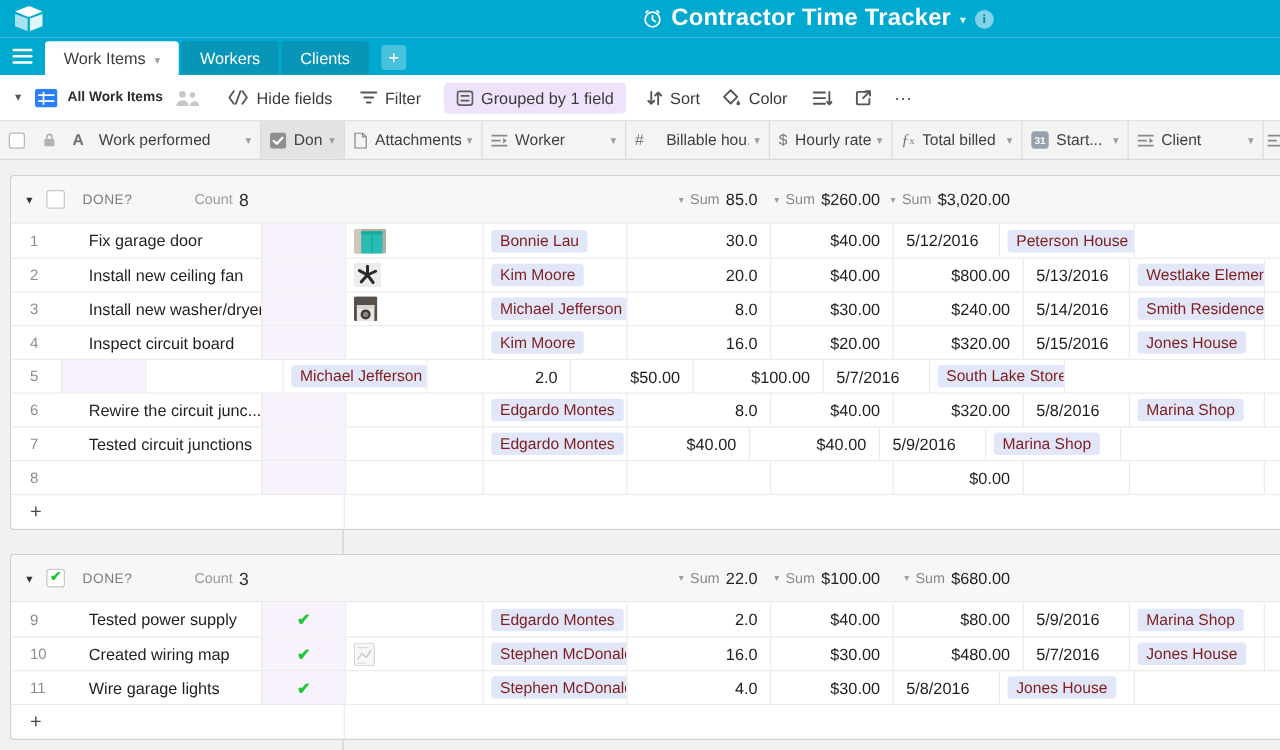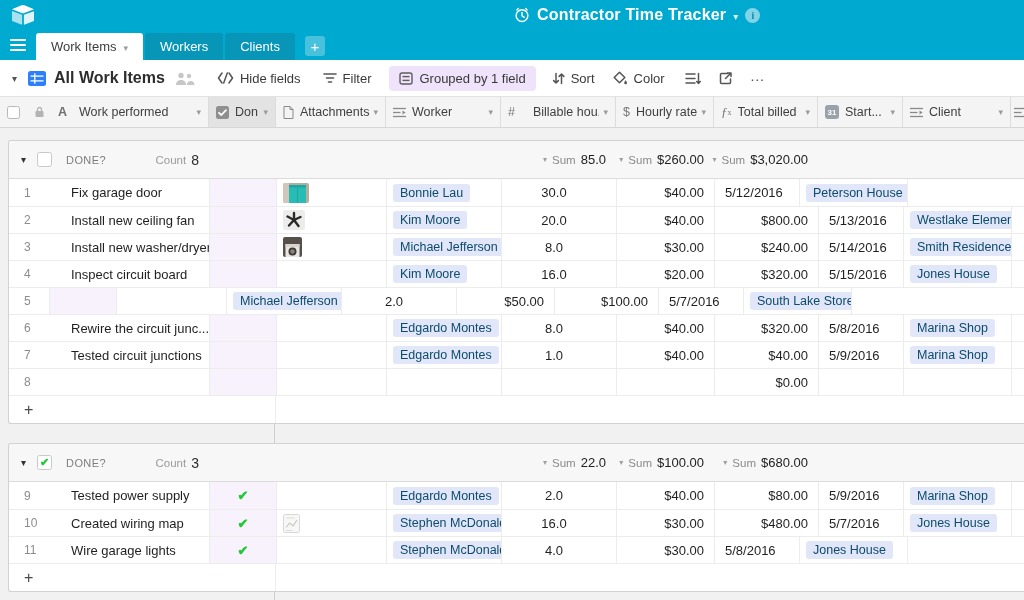--- a/index.html
+++ b/index.html
@@ -3,38 +3,38 @@
 <meta charset="utf-8">
 <style>
   *{box-sizing:border-box;margin:0;padding:0}
   html,body{width:1024px;height:600px;overflow:hidden}
   body{font-family:"Liberation Sans",sans-serif;background:#f1f1f1;position:relative}
 
   
   .titlebar{height:30px;background:#00a9cf;position:relative}
   .logo{position:absolute;left:10px;top:4px;width:26px;height:22px}
   .title-wrap{position:absolute;left:514px;top:0;height:30px;display:flex;align-items:center;gap:7px}
-  .app-title{color:#fff;font-size:16px;font-weight:bold;letter-spacing:.2px}
+  .app-title{color:#fff;font-size:19px;font-weight:bold;letter-spacing:.2px}
   .title-caret{color:rgba(255,255,255,.85);font-size:10px;margin-top:2px}
   .info-badge{width:15px;height:15px;border-radius:50%;background:rgba(255,255,255,.5);color:#0d86a6;font-size:10px;font-weight:bold;font-family:"Liberation Serif",serif;display:flex;align-items:center;justify-content:center}
 
   .tabbar{height:30px;background:#00a9cf;display:flex;align-items:flex-end;padding-left:36px;position:relative}
   .burger{position:absolute;left:10px;top:9px;width:16px;height:12px;display:flex;flex-direction:column;justify-content:space-between}
   .burger i{display:block;height:2px;background:#fff;border-radius:1px}
   .tab{height:27px;display:flex;align-items:center;padding:0 15px;font-size:13px;color:#fff;background:#0795b8;margin-right:2px;border-radius:3px 3px 0 0;white-space:nowrap}
   .tab.active{background:#fff;color:#3d3d3d}
   .tab .tab-caret{color:#9c9c9c;font-size:9px;margin-left:7px;margin-top:2px}
   .add-tab{width:20px;height:20px;margin:0 0 4px 8px;background:rgba(255,255,255,.28);border-radius:3px;color:#fff;display:flex;align-items:center;justify-content:center;font-size:15px;line-height:1}
 
   
   .toolbar{height:36px;background:#fff;display:flex;align-items:center;padding:0 12px;font-size:13px;color:#3a3a3a}
   .tb-caret{color:#555;font-size:10px}
   .tbtn{display:flex;align-items:center;gap:6px;white-space:nowrap;cursor:default}
   .view-icon{margin-left:11px;display:flex}
-  .view-name{margin-left:8px;font-weight:bold;font-size:16px;color:#2d2d2d}
+  .view-name{margin-left:8px;font-weight:bold;font-size:11px;color:#2d2d2d}
   .collab{margin-left:10px;display:flex}
   .ml-a{margin-left:22px}.ml-b{margin-left:22px}.ml-c{margin-left:18px}
   .ml-d{margin-left:16px}.ml-e{margin-left:18px}.ml-f{margin-left:20px}.ml-g{margin-left:18px}.ml-h{margin-left:18px}
   .pill-btn{background:#efe2fb;border-radius:4px;padding:5px 10px}
   .more-dots{font-size:15px;letter-spacing:2px;color:#555;margin-top:-6px}
 
   
   .colhead{height:32px;display:flex;background:#f4f4f4;border-top:1px solid #e2e2e2;border-bottom:1px solid #d7d7d7;font-size:12.5px;color:#3f3f3f}
   .hc{display:flex;align-items:center;border-left:1px solid #dcdcdc;padding:0 7px;overflow:hidden;white-space:nowrap;flex:none}
   .hc:first-child{border-left:none}
@@ -78,27 +78,27 @@
 
   .row{height:27px;display:flex;background:#fff;font-size:13px;color:#1f1f1f}
   .row + .row{border-top:1px solid #ececec}
   .cell{height:100%;display:flex;align-items:center;border-left:1px solid #ececec;overflow:hidden;flex:none}
   .c-gutter{width:40px;border-left:none;padding-left:15px;font-size:12px;color:#8c8c8c}
   .c-task{width:160px;border-left:none;padding-left:22px;white-space:nowrap}
   .c-done{width:67px;background:#f7f2fc;justify-content:center}
   .rowcheck{color:#20c933;font-size:13px;font-weight:bold}
   .c-attach{width:110px;padding-left:6px}
   .c-worker{width:115px;padding-left:6px}
-  .c-hours{width:115px;justify-content:center;padding-right:10px}
+  .c-hours{width:115px;justify-content:flex-end;padding-right:10px}
   .c-rate{width:98px;justify-content:flex-end;padding-right:10px}
   .c-total{width:104px;justify-content:flex-end;padding-right:10px}
   .c-date{width:85px;padding-left:10px}
   .c-client{width:108px;padding-left:6px}
   .c-extra{width:14px}
-  .pill{background:#e1e7f8;border-radius:3px;padding:2px 7px;font-size:12.5px;color:#0c4a6e;white-space:nowrap}
+  .pill{background:#e1e7f8;border-radius:3px;padding:2px 7px;font-size:12.5px;color:#7f1d1d;white-space:nowrap}
   .thumb{display:flex;border-radius:2px;overflow:hidden}
 
   .add-row{height:28px;display:flex;align-items:center;padding-left:15px;font-size:16px;color:#4a4a4a;position:relative;border-top:1px solid #ececec;border-radius:0 0 0 3px}
   .add-row .vdiv{position:absolute;left:266px;top:0;bottom:0;width:1px;background:#ececec}
 </style>
 </head>
 <body>
 
 <div class="titlebar">
   <span class="logo">
@@ -568,23 +568,20 @@
           <span>7</span>
         </div>
         <div class="cell c-task">
           <span>Tested circuit junctions</span>
         </div>
         <div class="cell c-done"></div>
         <div class="cell c-attach"></div>
         <div class="cell c-worker">
           <span class="pill">Edgardo Montes</span>
         </div>
-        <div class="cell c-hours">
-          <span>1.0</span>
-        </div>
         <div class="cell c-rate">
           <span>$40.00</span>
         </div>
         <div class="cell c-total">
           <span>$40.00</span>
         </div>
         <div class="cell c-date">
           <span>5/9/2016</span>
         </div>
         <div class="cell c-client">

